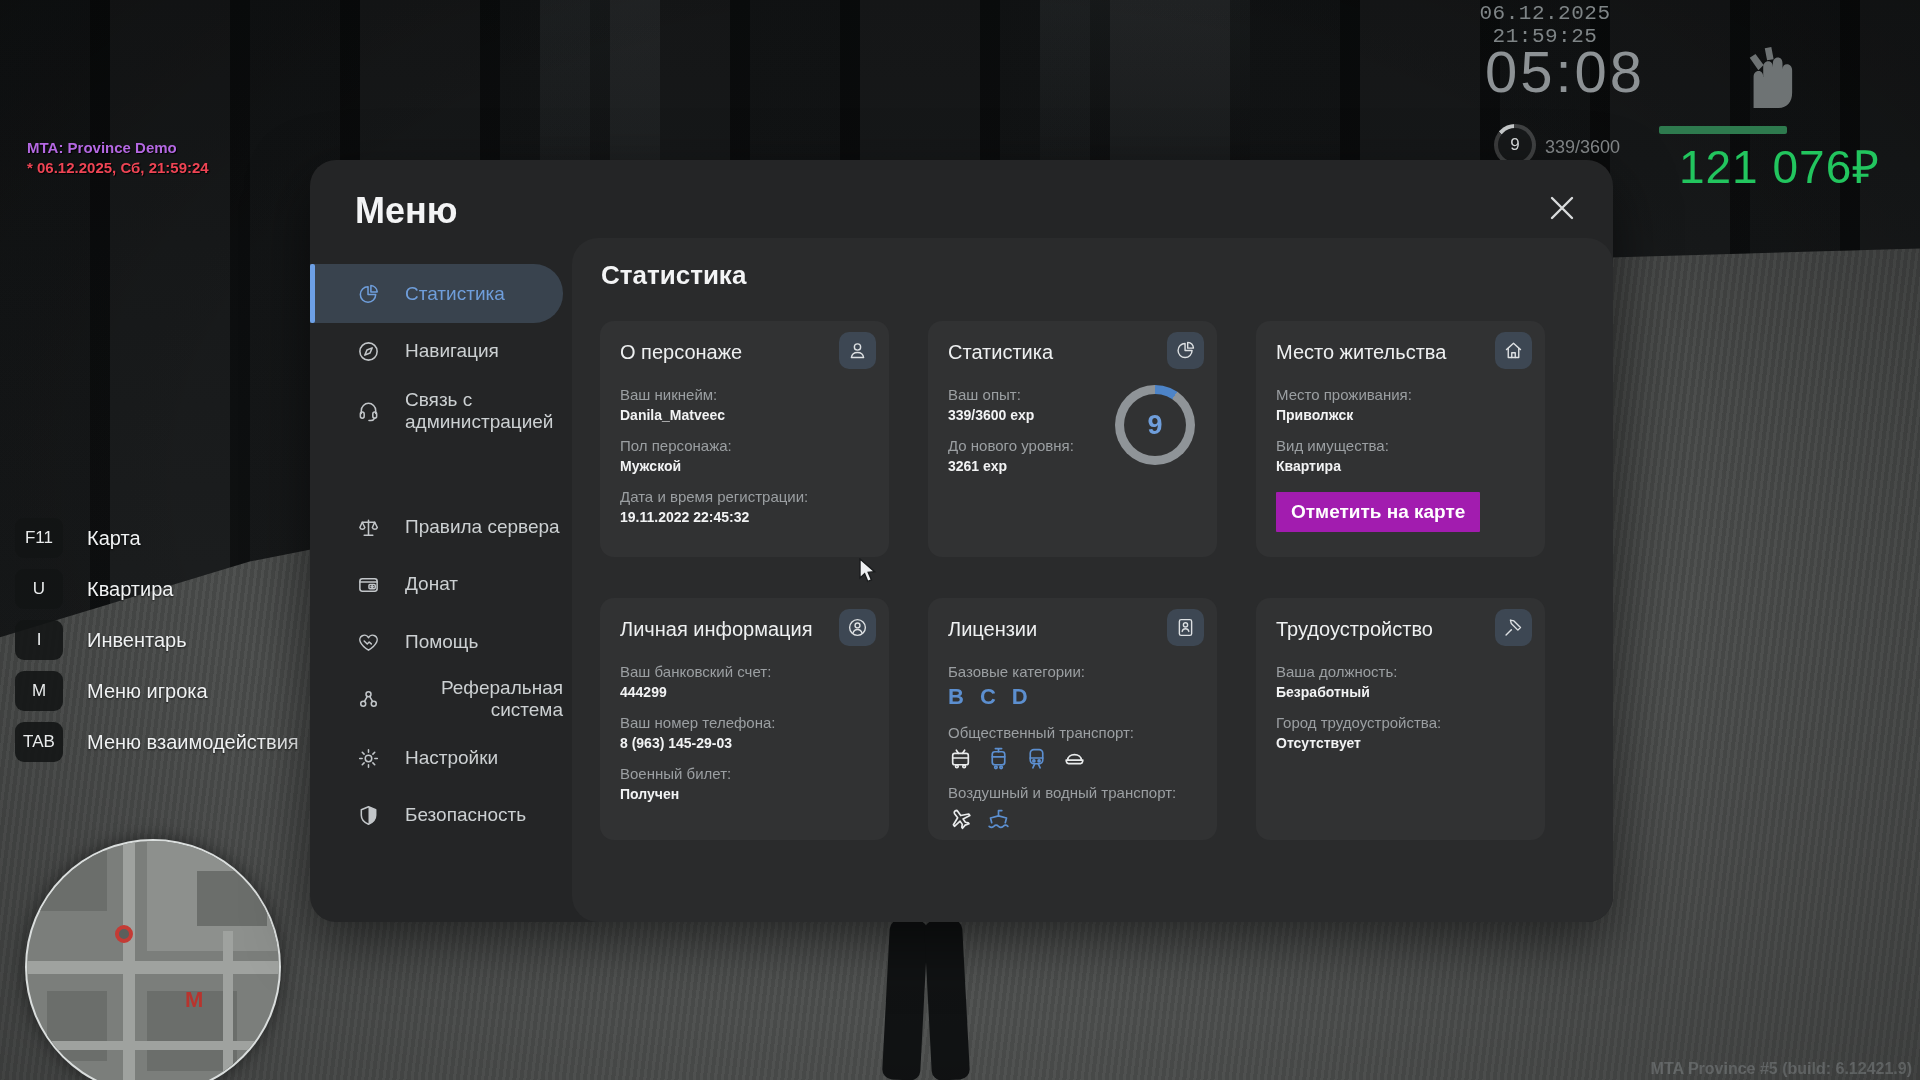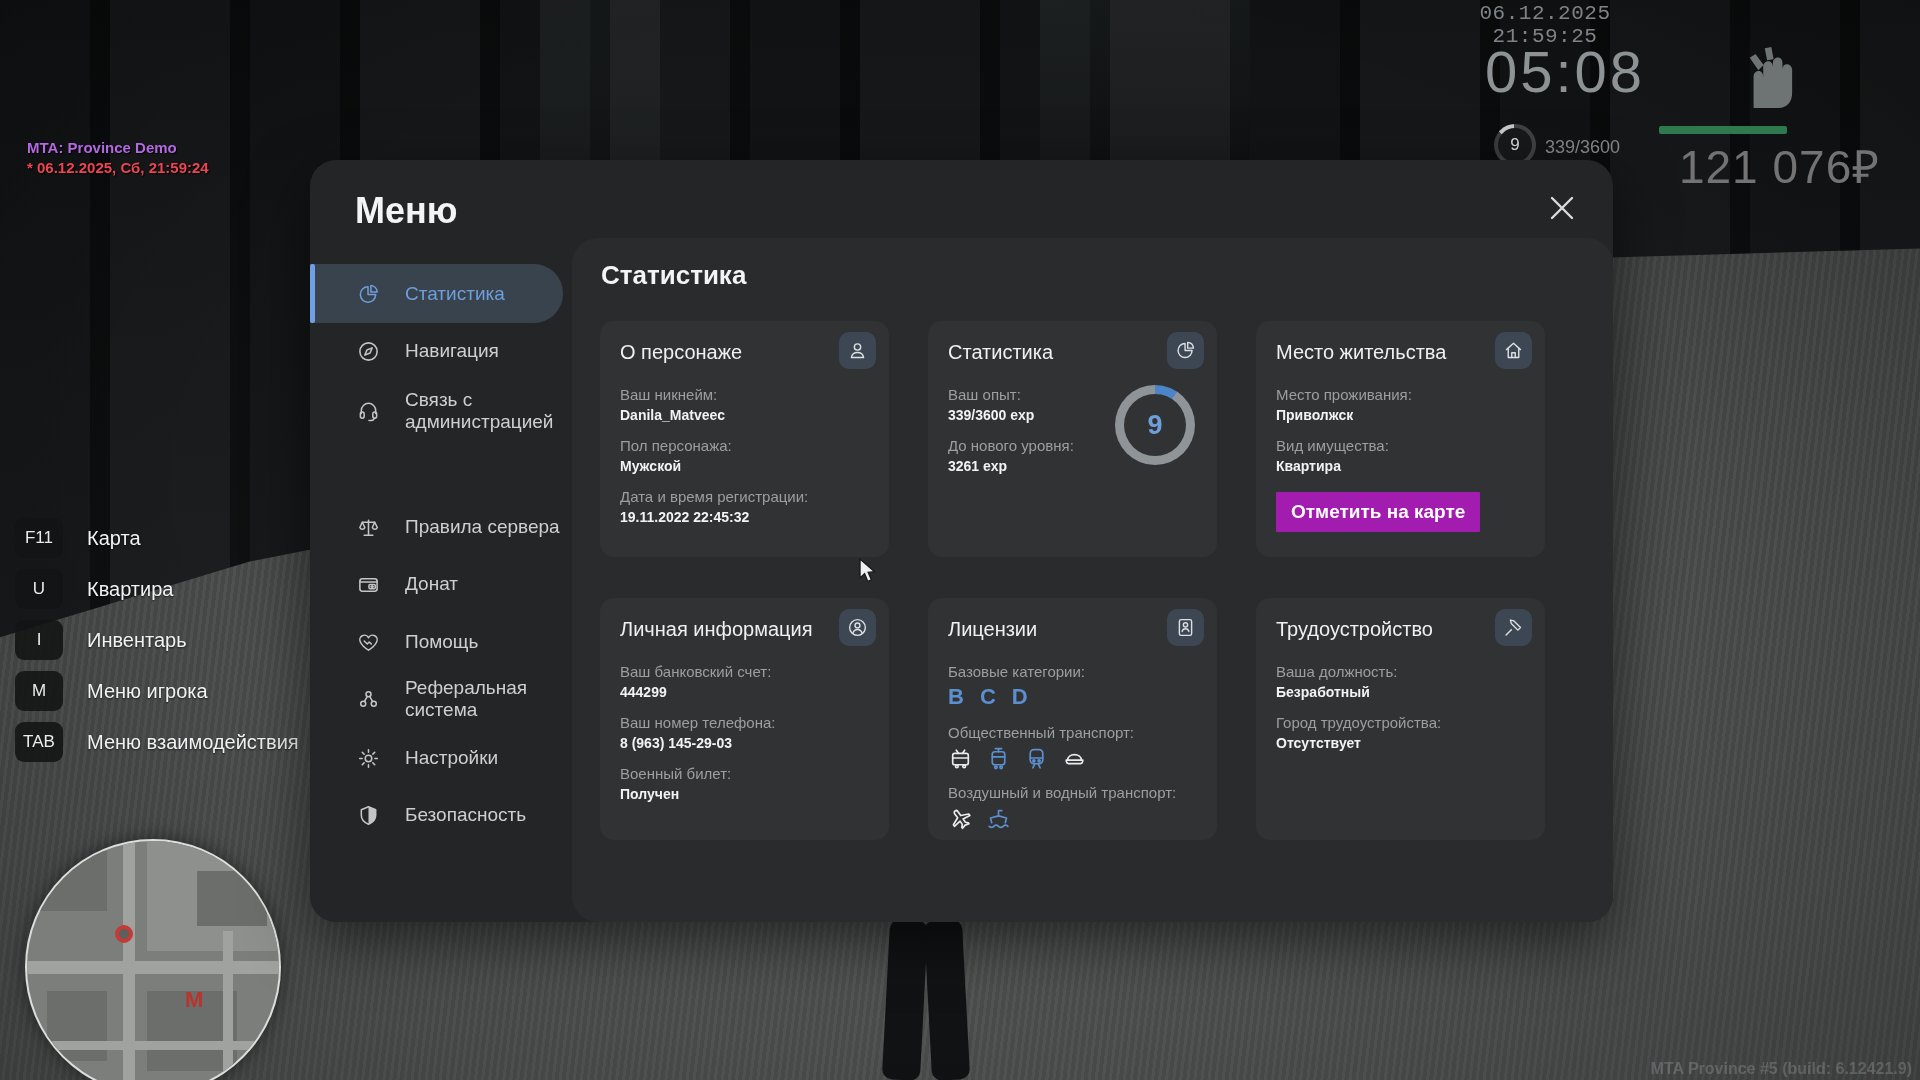--- a/index.html
+++ b/index.html
@@ -27,21 +27,21 @@
   .player-legs .leg { position:absolute; top:0; width:38px; height:160px; background:#111314; border-radius:10px; }
   .vignette { position:absolute; inset:0; background:radial-gradient(ellipse at 50% 45%, rgba(0,0,0,0) 55%, rgba(0,0,0,.25) 100%); }
 
   
   .chat { left:27px; top:138px; font-size:15px; font-weight:bold; line-height:20px; text-shadow:1px 1px 1px #000; }
   .chat .l1 { color:#b468e2; }
   .chat .l2 { color:#ee4454; }
 
   .hud-date { left:1460px; top:2px; width:170px; text-align:center; color:#7e8486; font-size:21px; letter-spacing:.5px;font-family:Liberation Mono, monospace; }
   .hud-clock { left:1470px; top:38px; width:190px; text-align:center; color:#8d9295; font-size:58px; letter-spacing:3px; }
-  .hud-money { left:1650px; top:134px; width:230px; text-align:right; color:#737373; font-size:46px; letter-spacing:1px; }
+  .hud-money { left:1650px; top:134px; width:230px; text-align:right; color:#22c55e; font-size:46px; letter-spacing:1px; }
   .hud-health { left:1659px; top:126px; width:128px; height:8px; border-radius:2px; background:#2e7a4e; }
   .hud-exp { left:1545px; top:137px; color:#85898b; font-size:18px; }
   .hud-ring { left:1494px; top:124px; width:42px; height:42px; border-radius:50%;
     background:conic-gradient(from -0.14turn, #c7cacb 0 0.13turn, rgba(255,255,255,.20) 0.13turn 1turn); }
   .hud-ring::after { content:""; position:absolute; inset:4px; border-radius:50%; background:#17191a; }
   .hud-ring span { position:absolute; inset:0; display:flex; align-items:center; justify-content:center; color:#cfd2d3; font-size:17px; z-index:1; }
   .fist { left:1742px; top:42px; width:54px; height:74px; color:#6e7374; }
   .watermark { right:8px; bottom:2px; color:rgba(170,175,178,.30); font-size:16px; font-weight:bold; }
 
   
@@ -222,21 +222,21 @@
       </svg>
     <div class="lbl">Донат</div>
   </div>
   <div class="side-item" style="top:462px;height:40px;">
     <svg class="icn stroke" viewBox="0 0 24 24">
         <path d="M12 20S5.5 16 3.5 11.5A4.8 4.8 0 0 1 12 7a4.8 4.8 0 0 1 8.5 4.5C18.5 16 12 20 12 20z"></path>
         <path d="M7.5 10.5l3.2 3 2-2 2.2 2"></path>
       </svg>
     <div class="lbl">Помощь</div>
   </div>
-  <div class="side-item" style="top:515px;height:48px;">
+  <div class="side-item" style="top:515px;height:48px;text-align:right;">
     <svg class="icn stroke" viewBox="0 0 24 24">
         <circle cx="12" cy="6.5" r="2.6"></circle>
         <circle cx="6.5" cy="16.5" r="2.6"></circle>
         <circle cx="17.5" cy="16.5" r="2.6"></circle>
         <path d="M10.8 8.8 7.8 14M13.2 8.8l3 5.2"></path>
       </svg>
     <div class="lbl">Реферальная система</div>
   </div>
   <div class="side-item" style="top:578px;height:40px;padding-left:12px;">
     <svg class="icn stroke" viewBox="0 0 24 24">

